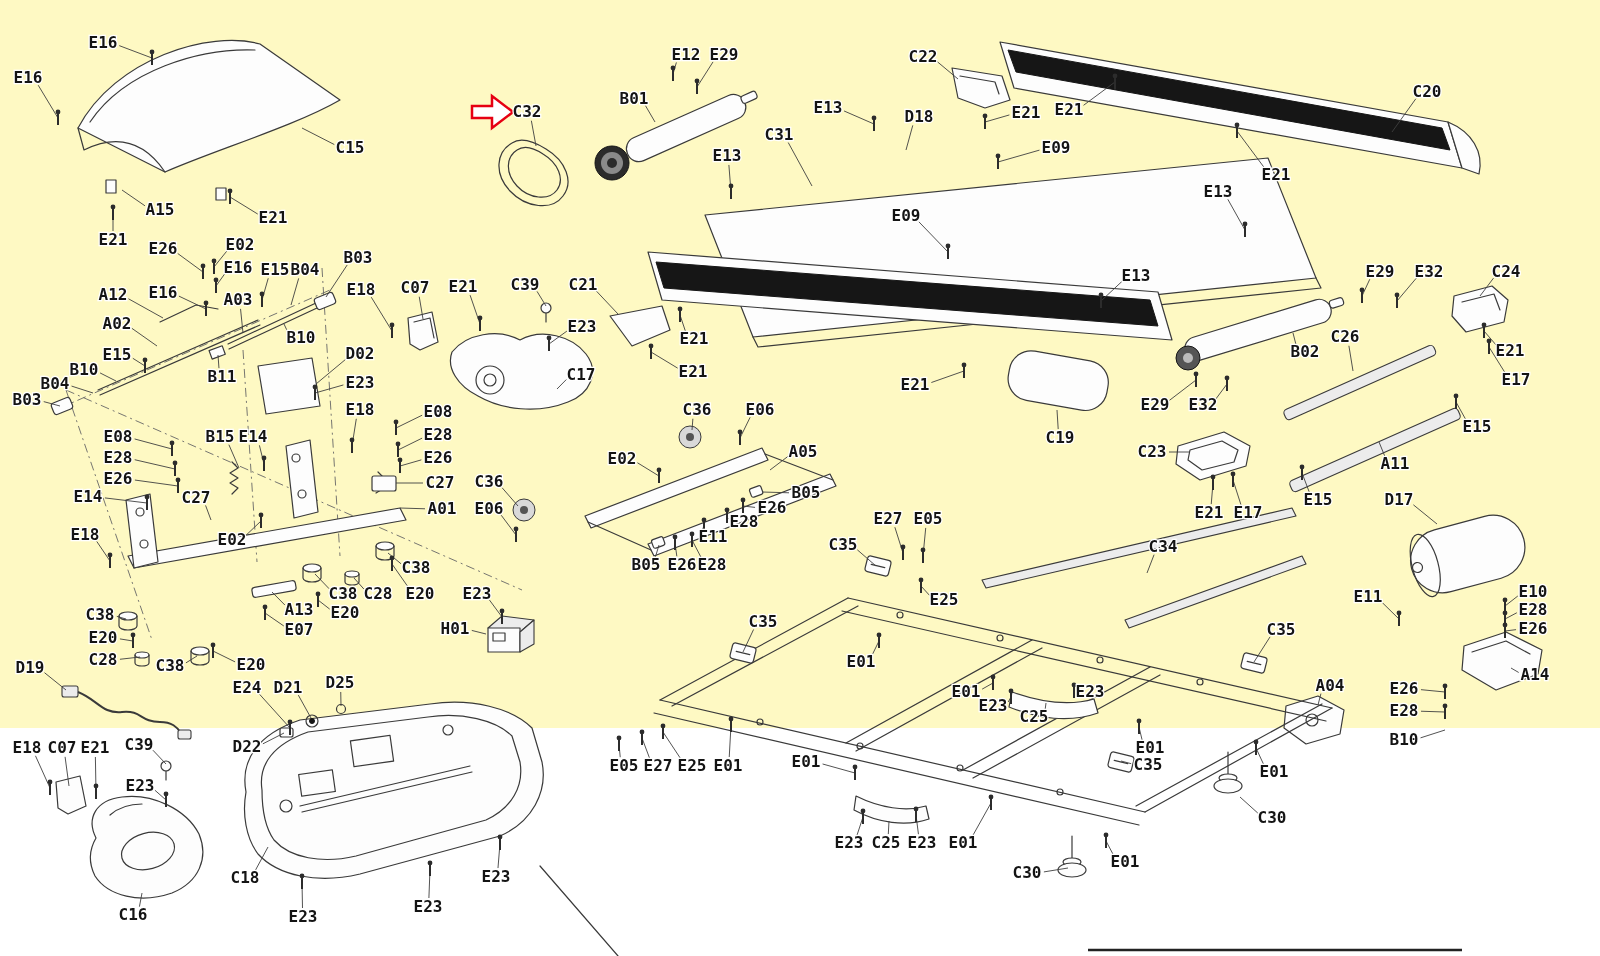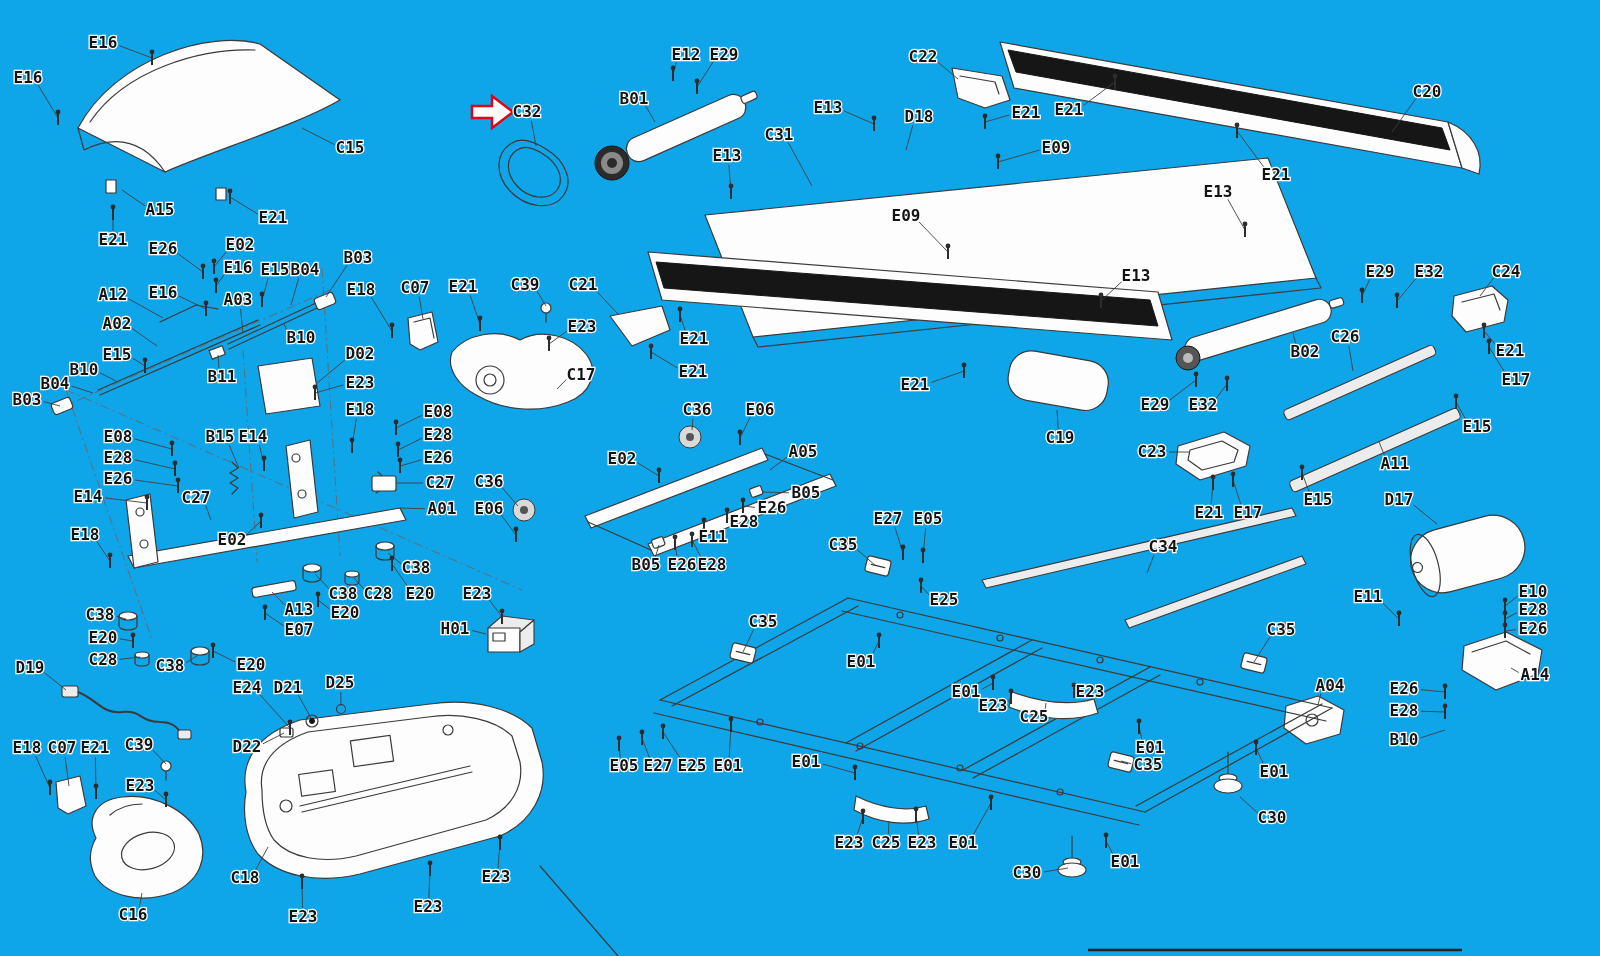--- a/index.html
+++ b/index.html
@@ -1,17 +1,17 @@
 <!DOCTYPE html>
 <html><head>
 <meta charset="utf-8">
 <style>
   html,body{margin:0;padding:0}
   body{width:1600px;height:956px;background:#ffffff;font-family:"DejavU Sans","DejaVu Sans",sans-serif;overflow:hidden}
-  .stage{position:relative;width:1600px;height:956px;background:#0ea5e9}
+  .stage{position:relative;width:1600px;height:728px;background:#fef9c3}
   svg{position:absolute;left:0;top:0}
   .s{fill:none;stroke:#3a3a3a;stroke-width:1.2;stroke-linejoin:round;stroke-linecap:round}
   .sw{fill:#fdfdfd;stroke:#3a3a3a;stroke-width:1.2;stroke-linejoin:round}
   .sg{fill:#ececec;stroke:#3a3a3a;stroke-width:1.1;stroke-linejoin:round}
   .sd{fill:#161616;stroke:#161616;stroke-width:1}
   .cdash{fill:none;stroke:#666;stroke-width:0.9;stroke-dasharray:9 4 2 4}
   .ldr{stroke:#3f3f3f;stroke-width:0.9}
   .lbl{font:700 16px "DejaVu Sans Mono",monospace;fill:#141414;paint-order:stroke;stroke:#ffffff;stroke-width:2.5px}
   .scr line{stroke:#2c2c2c;stroke-width:2}
   .scr circle{fill:#2c2c2c;stroke:none}

